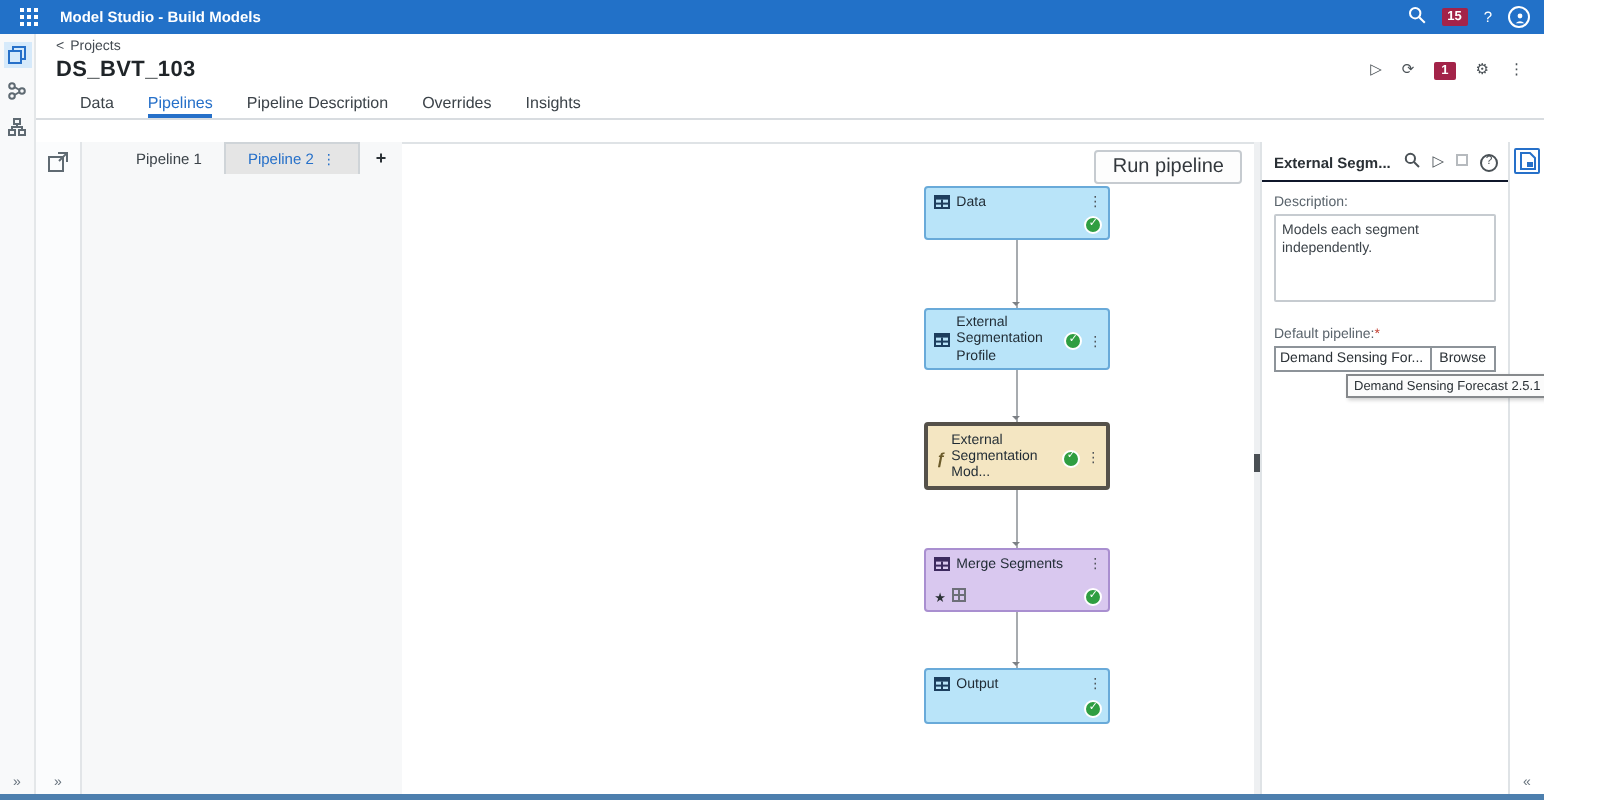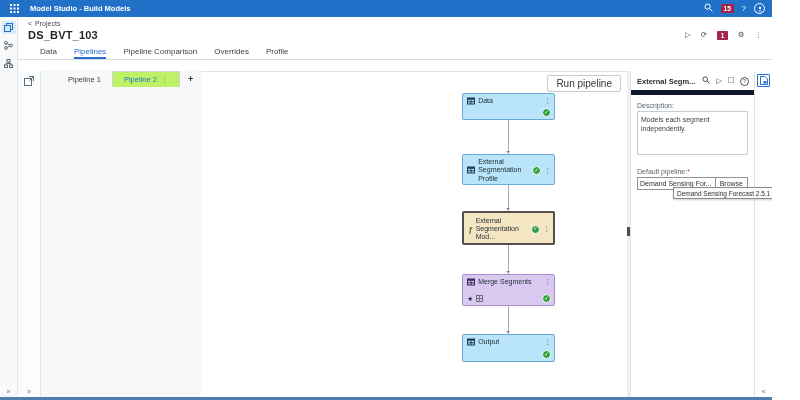--- a/index.html
+++ b/index.html
@@ -32,21 +32,21 @@
   .main-tab.active { color:#2670c9; border-bottom:2px solid #2670c9;text-align:right; }
 
   
   .workspace { position:absolute; top:71px; left:18px; right:0; bottom:3px; display:flex; background:#f7f8f9; }
   .collapsed-strip { width:23px; background:#fbfcfd; border-right:1px solid #e2e5e8; display:flex; flex-direction:column; align-items:center; padding:5px 0 2px; }
   .strip-chevron { margin-top:auto; color:#6b7680; font-size:7px; cursor:pointer; }
 
   .canvas-col { flex:1; display:flex; flex-direction:row; position:relative; }
   .ptab-strip { height:16px; display:flex; align-items:stretch; padding-left:16px; }
   .ptab { display:flex; align-items:center; gap:4px; padding:0 11px; font-size:7.5px; color:#3c4349; cursor:pointer; }
-  .ptab.active { background:#bef264; border:1px solid #cfd4d8; border-bottom:none; color:#2670c9; }
+  .ptab.active { background:#e5e5e5; border:1px solid #cfd4d8; border-bottom:none; color:#2670c9; }
   .ptab-kebab { color:#2670c9; font-size:7px; }
   .ptab-add { display:flex; align-items:center; padding:0 8px; font-weight:bold; font-size:9px; color:#2b3136; cursor:pointer; }
 
   .canvas { flex:1; background:#fff; border-top:1px solid #dfe3e6; position:relative; }
   .run-pipeline-btn { position:absolute; top:3px; right:6px; background:#fdfdfd; border:1px solid #c6cbd0; border-radius:2px; font-size:10px; color:#33383d; padding:2px 8px; cursor:pointer; }
 
   
   .node { position:absolute; left:261px; width:93px; border-radius:2px; font-size:7px; color:#1f2a33; }
   .node-blue { background:#b9e4f9; border:1px solid #69aad9; }
   .node-selected { background:#f4e6c2; border:2px solid #55514a; }
@@ -68,21 +68,21 @@
   .conn::after { content:""; position:absolute; bottom:-1px; left:-2px; border:2.5px solid transparent; border-top-color:#7c8085; }
   .c1 { top:48px;  height:34px; } .c2 { top:113px; height:26px; }
   .c3 { top:173px; height:29px; } .c4 { top:234px; height:28px; }
 
   
   .divider { width:3px; background:#eef0f2; position:relative; cursor:col-resize; }
   .divider-handle { position:absolute; top:156px; left:0; width:3px; height:9px; background:#4a4f54; }
 
   
   .props { width:124px; background:#fff; border-left:1px solid #dfe3e6; position:relative; display:flex; flex-direction:column; }
-  .props-head { display:flex; align-items:center; gap:6px; padding:5px 5px 4px 6px; border-bottom:5px solid #0f172a; color:#4a5156; }
+  .props-head { display:flex; align-items:center; gap:6px; padding:5px 5px 4px 6px; border-bottom:1px solid #0f172a; color:#4a5156; }
   .props-title { font-weight:bold; font-size:7.5px; color:#2b3136; flex:1; white-space:nowrap; overflow:hidden; }
   .p-ico { font-size:7.5px; color:#4a5156; cursor:pointer; line-height:1; }
   .p-ico.disabled { color:#b6babe; cursor:default; }
   .stop-sq { width:6px; height:6px; border:1px solid #b6babe; display:inline-block; }
   .help-circ { width:9px; height:9px; border:1px solid #4a5156; border-radius:50%; font-size:6px; display:flex; align-items:center; justify-content:center; color:#4a5156; cursor:pointer; }
   .props-body { padding:7px 6px; font-size:7px; color:#5a646c; }
   .field-label { margin-bottom:2px; }
   .req { color:#c0392b; }
   .desc-box { border:1px solid #c6cbd0; border-radius:1px; height:44px; padding:3px; color:#3c4349; margin-bottom:13px; line-height:1.3; }
   .dp-row { display:flex; }
@@ -174,23 +174,23 @@
         <span class="p-ico">▷</span>
         <span class="p-ico">⟳</span>
         <span class="run-badge">1</span>
         <span class="p-ico">⚙</span>
         <span class="p-ico">⋮</span>
       </div>
     </div>
     <div class="main-tabs">
       <span class="main-tab">Data</span>
       <span class="main-tab active">Pipelines</span>
-      <span class="main-tab">Pipeline Comparison</span>
+      <span class="main-tab">Pipeline Description</span>
       <span class="main-tab">Overrides</span>
-      <span class="main-tab">Profile</span>
+      <span class="main-tab">Insights</span>
     </div>
   </div>
 
   <div class="workspace">
 
     <div class="collapsed-strip">
       <span>
         <svg width="10" height="10" viewBox="0 0 10 10">
             <rect x="0.5" y="2.5" width="7" height="7" fill="none" stroke="#5f6a72"></rect>
             <path d="M5 0.5h4.5V5 M9.2 0.8 5.5 4.5" fill="none" stroke="#5f6a72"></path>

